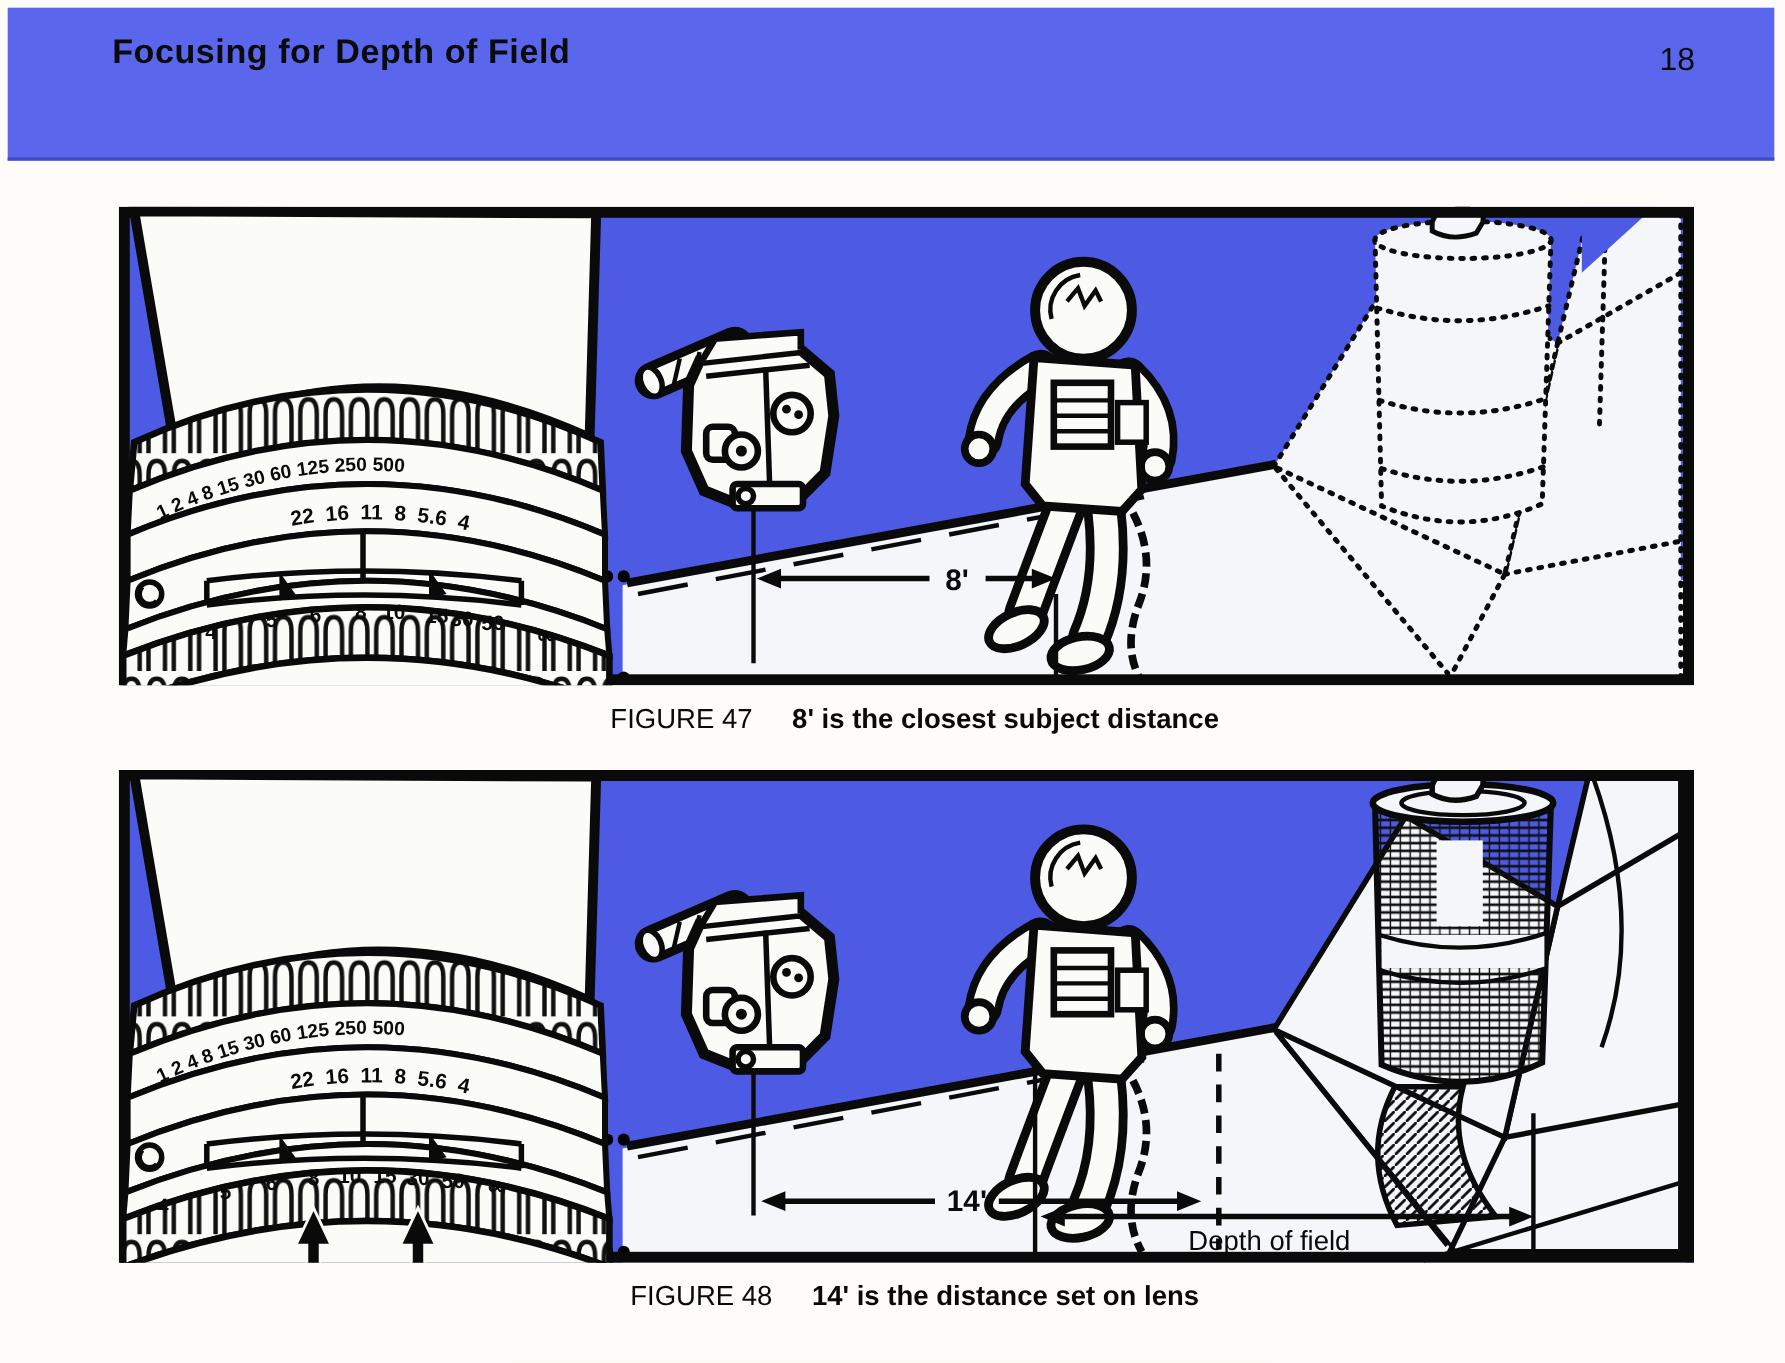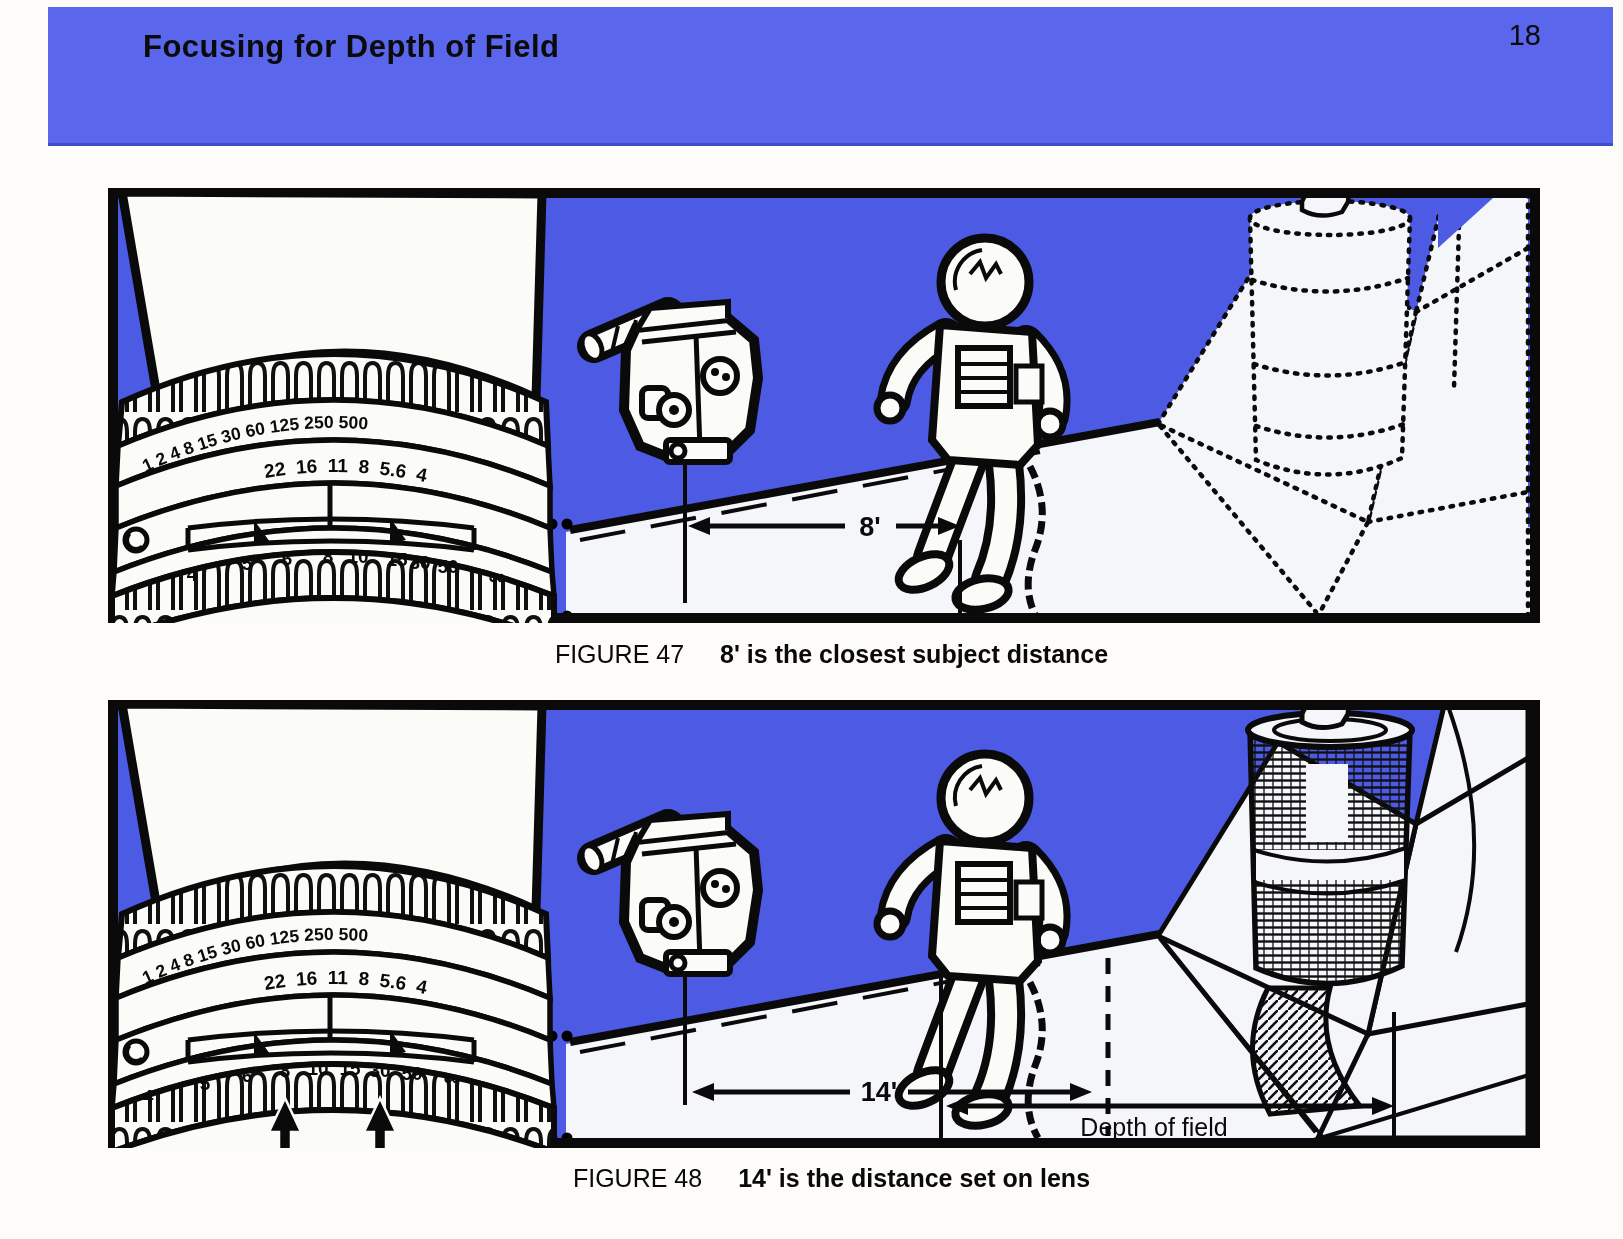--- a/index.html
+++ b/index.html
@@ -1,22 +1,22 @@
 <!DOCTYPE html>
 <html><head>
 <meta charset="utf-8">
 <style>
   html,body{margin:0;padding:0;}
   body{width:1623px;height:1239px;overflow:hidden;background:#F6F4EA;
        font-family:"Liberation Sans", sans-serif;}
   .page{position:relative;width:1623px;height:1239px;background:#FDFCF8;}
   .header{position:absolute;left:7px;top:7px;right:10px;height:136px;
-          background:#5A67EC;border-bottom:3px solid #3f4dc9;margin-left:41px;}
+          background:#5A67EC;border-bottom:3px solid #3f4dc9;}
   .header .title{position:absolute;left:95px;top:22px;font-size:31px;font-weight:bold;color:#0b0b0b;letter-spacing:.5px;}
-  .header .pagenum{position:absolute;right:72px;top:12px;font-size:29px;color:#0b0b0b;}
+  .header .pagenum{position:absolute;right:72px;top:32px;font-size:29px;color:#0b0b0b;}
   .panel{position:absolute;left:108px;width:1432px;}
   .panel svg{display:block;width:100%;height:100%;}
   #panel47{top:188px;height:435px;}
   #panel48{top:700px;height:448px;}
   .caption{position:absolute;left:0;width:100%;text-align:center;font-size:25px;color:#090909;margin-left:20px;}
   #caption47{top:640px;}
   #caption48{top:1164px;}
   .cap-label{font-weight:400;}
   .cap-text{font-weight:bold;margin-left:36px;}
   text{fill:#0a0a0a;font-family:"Liberation Sans", sans-serif;}

